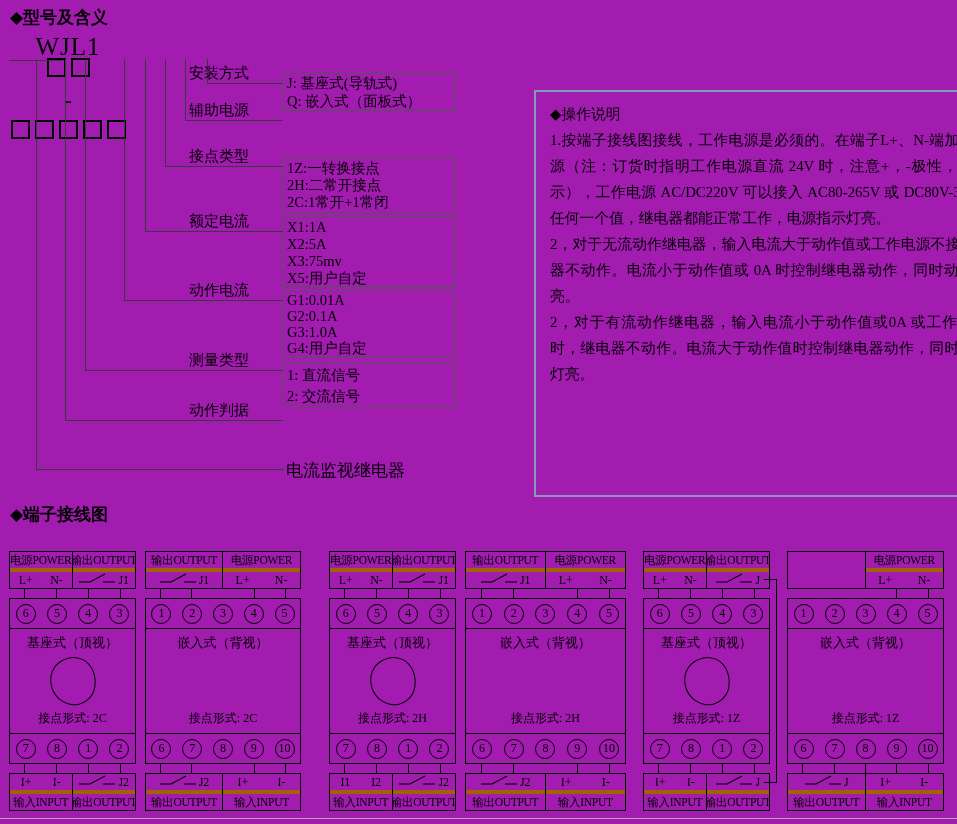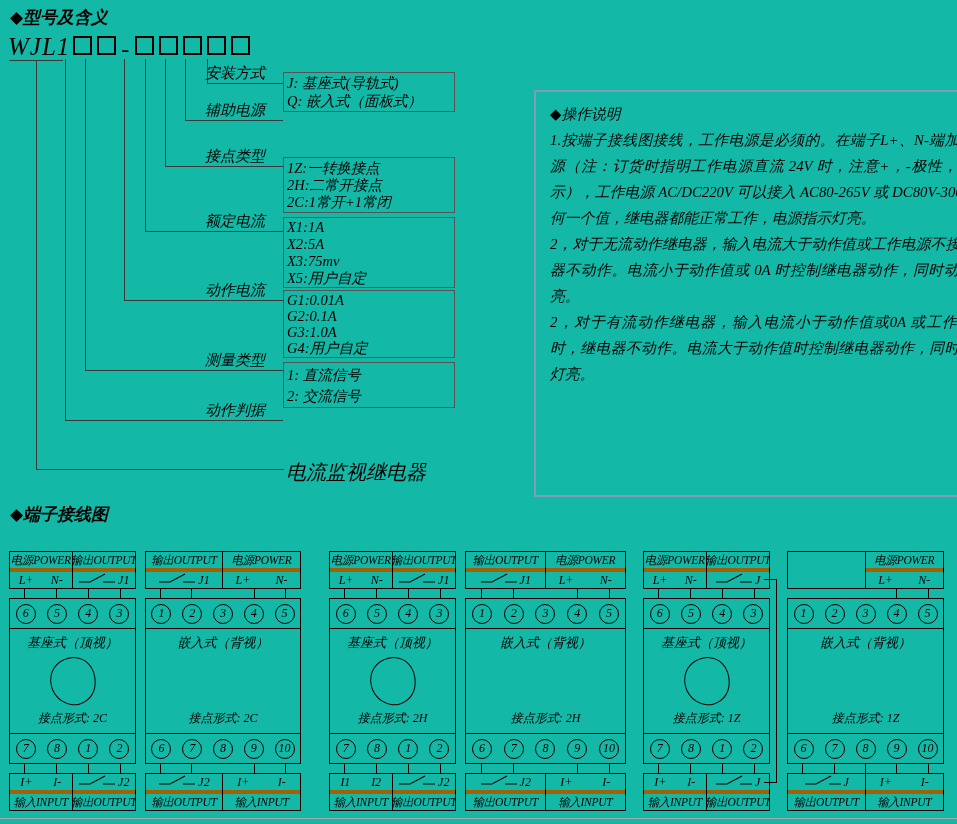--- a/index.html
+++ b/index.html
@@ -1,32 +1,32 @@
 <!DOCTYPE html>
 <html><head>
 <meta charset="utf-8">
 <style>
   html,body{margin:0;padding:0;background:#fff;}
-  #page{position:relative;width:957px;height:824px;background:#14b8a6;overflow:hidden;
-        font-family:"Liberation Serif","DejaVu Serif",serif;color:#000;font-style:italic;}
+  #page{position:relative;width:957px;height:824px;background:#a21caf;overflow:hidden;
+        font-family:"Liberation Serif","DejaVu Serif",serif;color:#000;}
   .sec-title{position:absolute;font-size:17px;font-weight:bold;white-space:nowrap;}
   
-  #model-line{position:absolute;left:8px;top:36px;height:26px;display:flex;align-items:flex-start;}
+  #model-line{position:absolute;left:8px;top:36px;height:26px;display:flex;align-items:center;flex-direction:column;}
   #model-prefix{font-size:25px;line-height:22px;letter-spacing:1px;}
   .mbox{display:inline-block;width:15px;height:15px;border:2px solid #000;margin:0 2.5px 6px 2.5px;}
   .mdash{font-size:24px;margin:0 3px 6px 3px;}
   
   .vline{position:absolute;width:0;border-left:1px solid #3a3a3a;}
   .hline{position:absolute;height:0;border-top:1px solid #3a3a3a;}
-  .fld-label{position:absolute;width:92px;text-align:center;font-size:15px;white-space:nowrap;}
+  .fld-label{position:absolute;width:92px;text-align:left;font-size:15px;white-space:nowrap;}
   .opt-box{position:absolute;left:283px;width:172px;border:1px solid #555;
            display:flex;flex-direction:column;justify-content:space-around;
            padding:1px 3px;box-sizing:border-box;}
   .opt-row{font-size:14.5px;line-height:16px;white-space:nowrap;}
-  #product-name{position:absolute;left:286px;top:459px;font-size:20px;}
+  #product-name{position:absolute;left:286px;top:459px;font-size:17px;}
   
   #ops-box{position:absolute;left:534px;top:90px;width:502px;height:407px;border:2px solid #7f9db9;
            box-sizing:border-box;padding:9px 14px 6px 14px;}
   #ops-title{font-size:15.5px;margin:0 0 5px 0;}
   #ops-box p{margin:0;font-size:14.8px;line-height:26px;text-align:justify;}
   
   .card{position:absolute;top:551px;height:260px;box-sizing:border-box;font-size:12px;}
   .hfbox{height:38px;border:1px solid #000;box-sizing:border-box;display:flex;}
   .cell{width:50%;height:100%;display:flex;flex-direction:column;box-sizing:border-box;}
   .cell.c-left{border-right:1px solid #000;}

